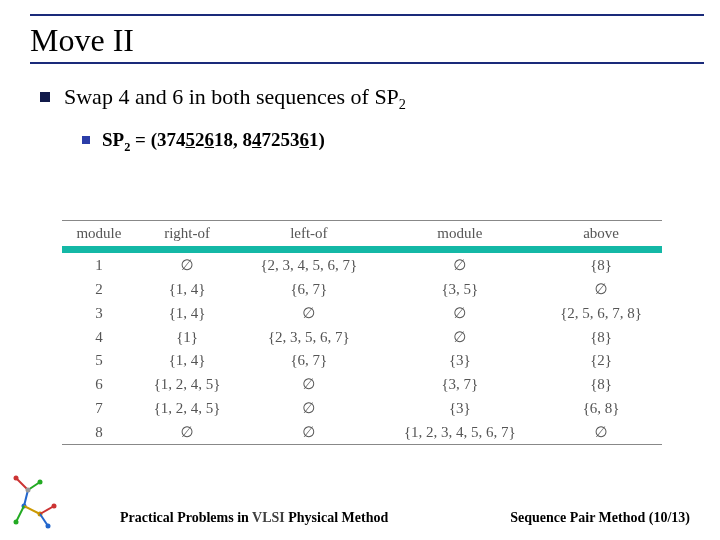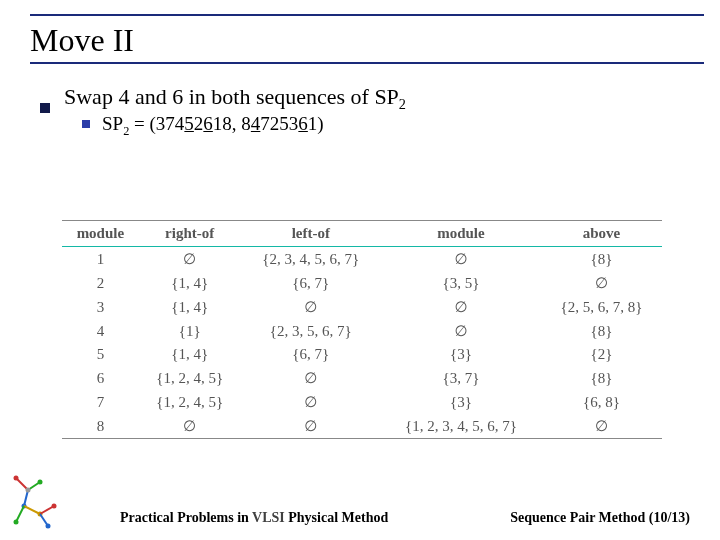--- a/index.html
+++ b/index.html
@@ -31,26 +31,26 @@
     right: 16px;
     top: 62px;
     border-top: 2px solid #1a2a7a;
   }
   .content {
     position: absolute;
     left: 40px;
     top: 84px;
     right: 28px;
   }
-  .bullet-row { display: flex; align-items: flex-end; gap: 14px; }
+  .bullet-row { display: flex; align-items: flex-start; gap: 14px; }
   .sq-bullet {
     width: 10px; height: 10px; background: #111a4a; margin-top: 8px; flex: 0 0 auto;
   }
   .main-line { font-size: 22px; }
-  .subs { margin-left: 42px; margin-top: 0; }
+  .subs { margin-left: 42px; margin-top: 16px; font-weight: bold; }
   .sub-row { display: flex; align-items: flex-start; gap: 12px; margin-bottom: 4px; }
   .sub-bullet {
     width: 8px; height: 8px; background: #2b3da8; margin-top: 7px; flex: 0 0 auto;
   }
   .sub-line { font-size: 19px; }
   sub { font-size: 0.65em; vertical-align: sub; }
   .u { text-decoration: underline; }
   .table-wrap {
     position: absolute;
     left: 62px;
@@ -58,23 +58,23 @@
     width: 600px;
   }
   table {
     width: 100%;
     border-collapse: collapse;
     font-family: "Times New Roman", serif;
     font-size: 15px;
     color: #555;
   }
   th {
-    font-weight: bold;
+    font-weight: normal;
     border-top: 1px solid #888;
-    border-bottom: 1px solid #14b8a6;
+    border-bottom: 7px solid #14b8a6;
     padding: 4px 6px;
     text-align: center;
   }
   td {
     padding: 3px 6px;
     text-align: center;
     white-space: nowrap;
   }
   tbody tr:last-child td {
     border-bottom: 1px solid #888;

